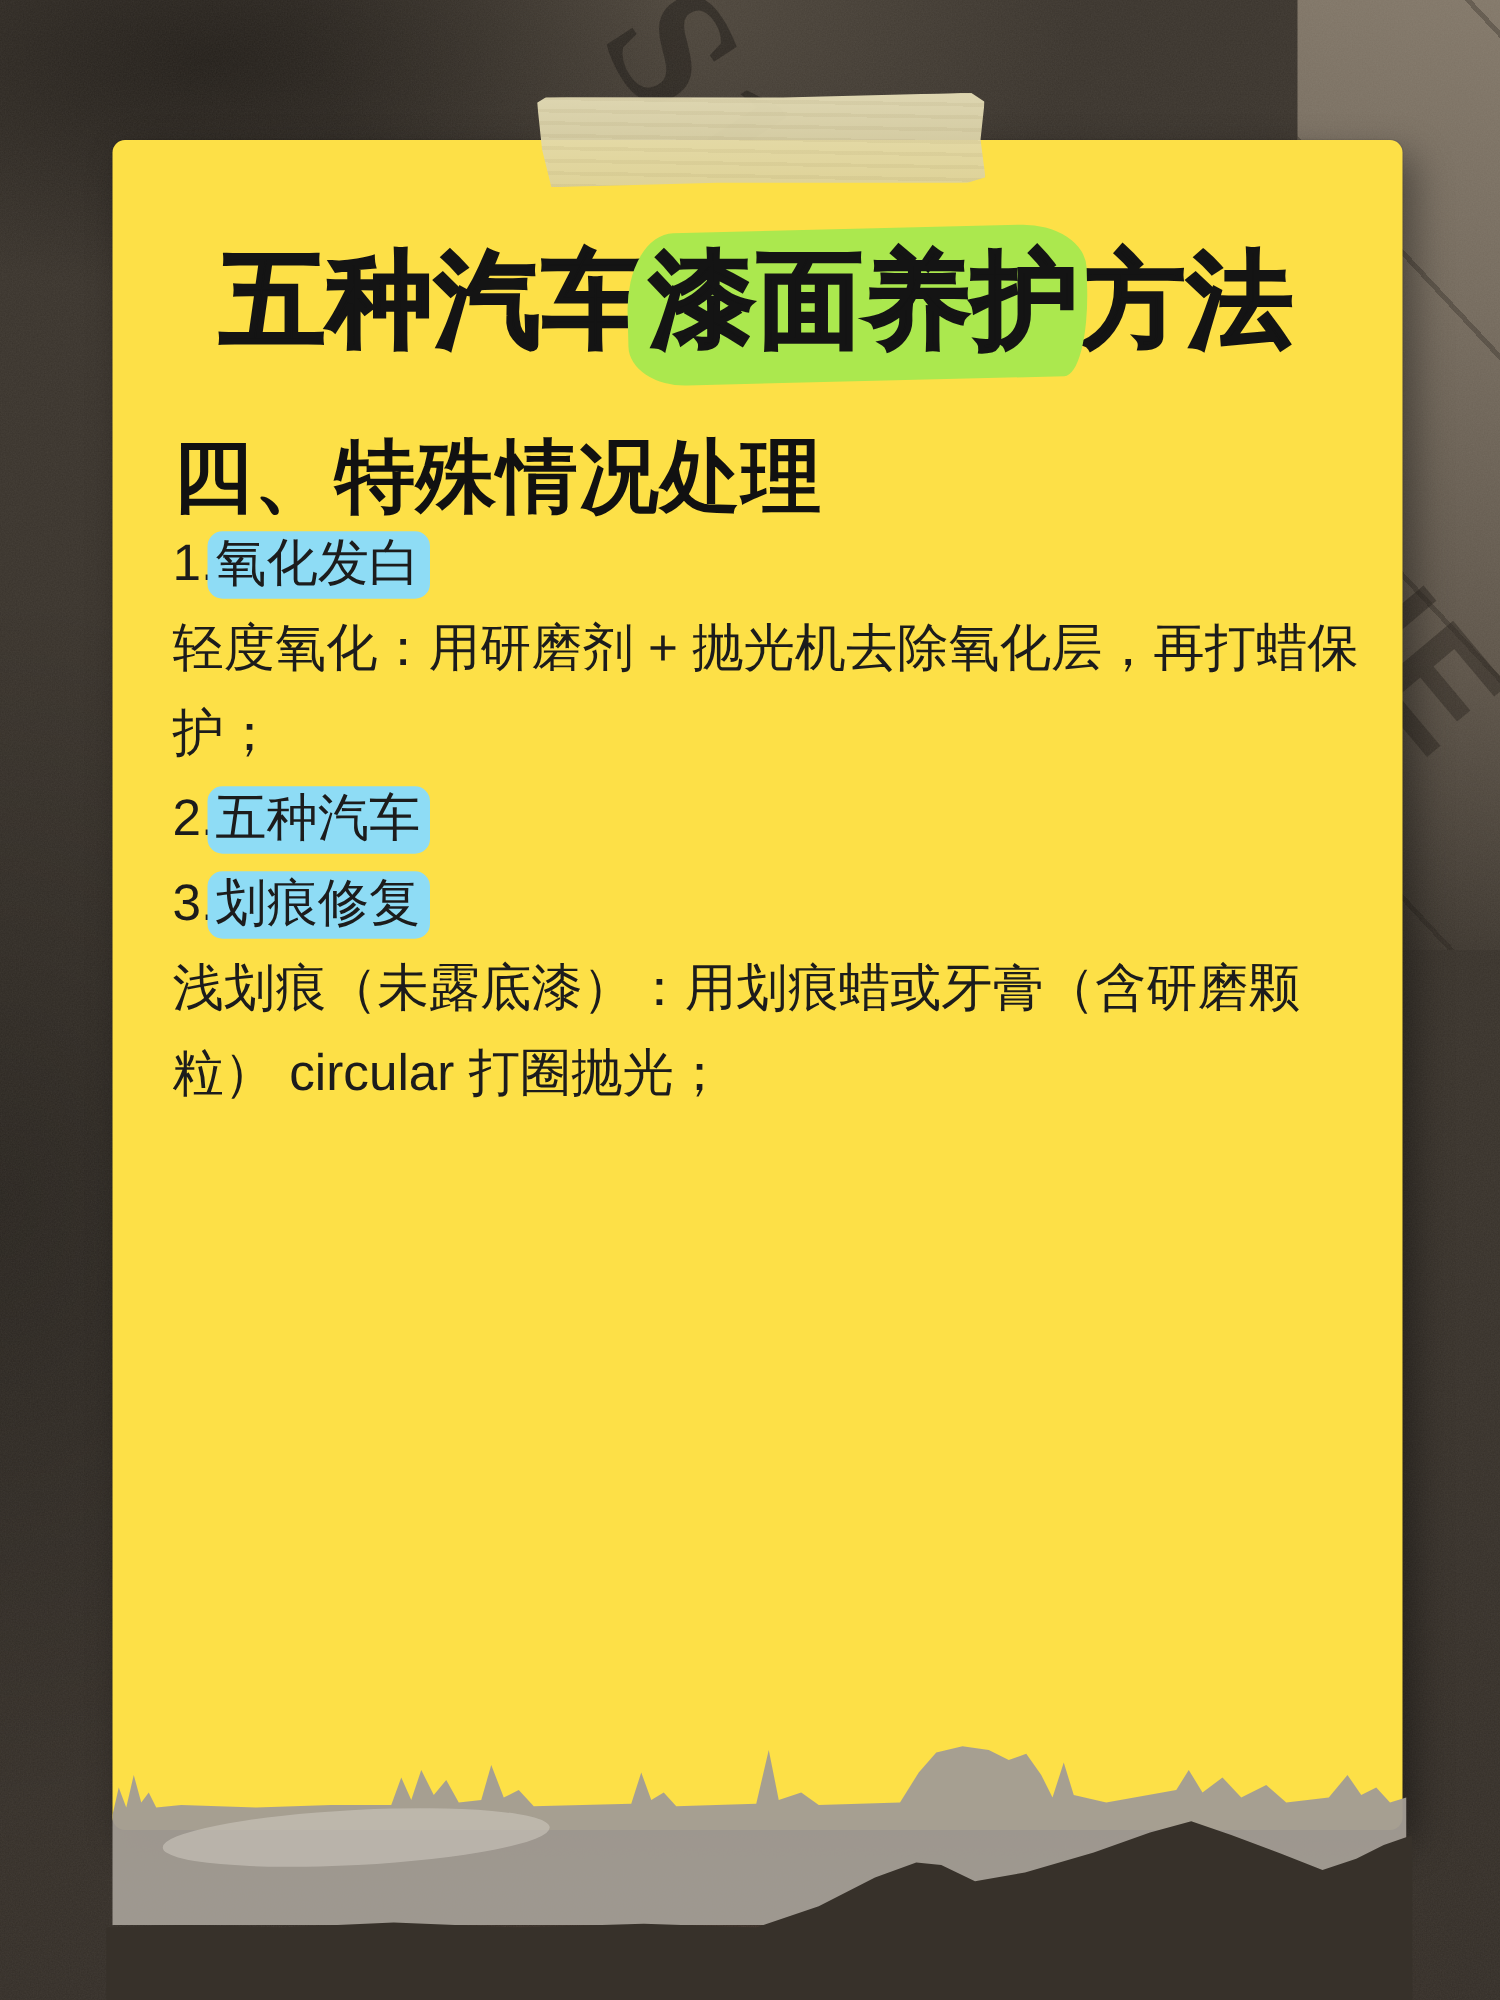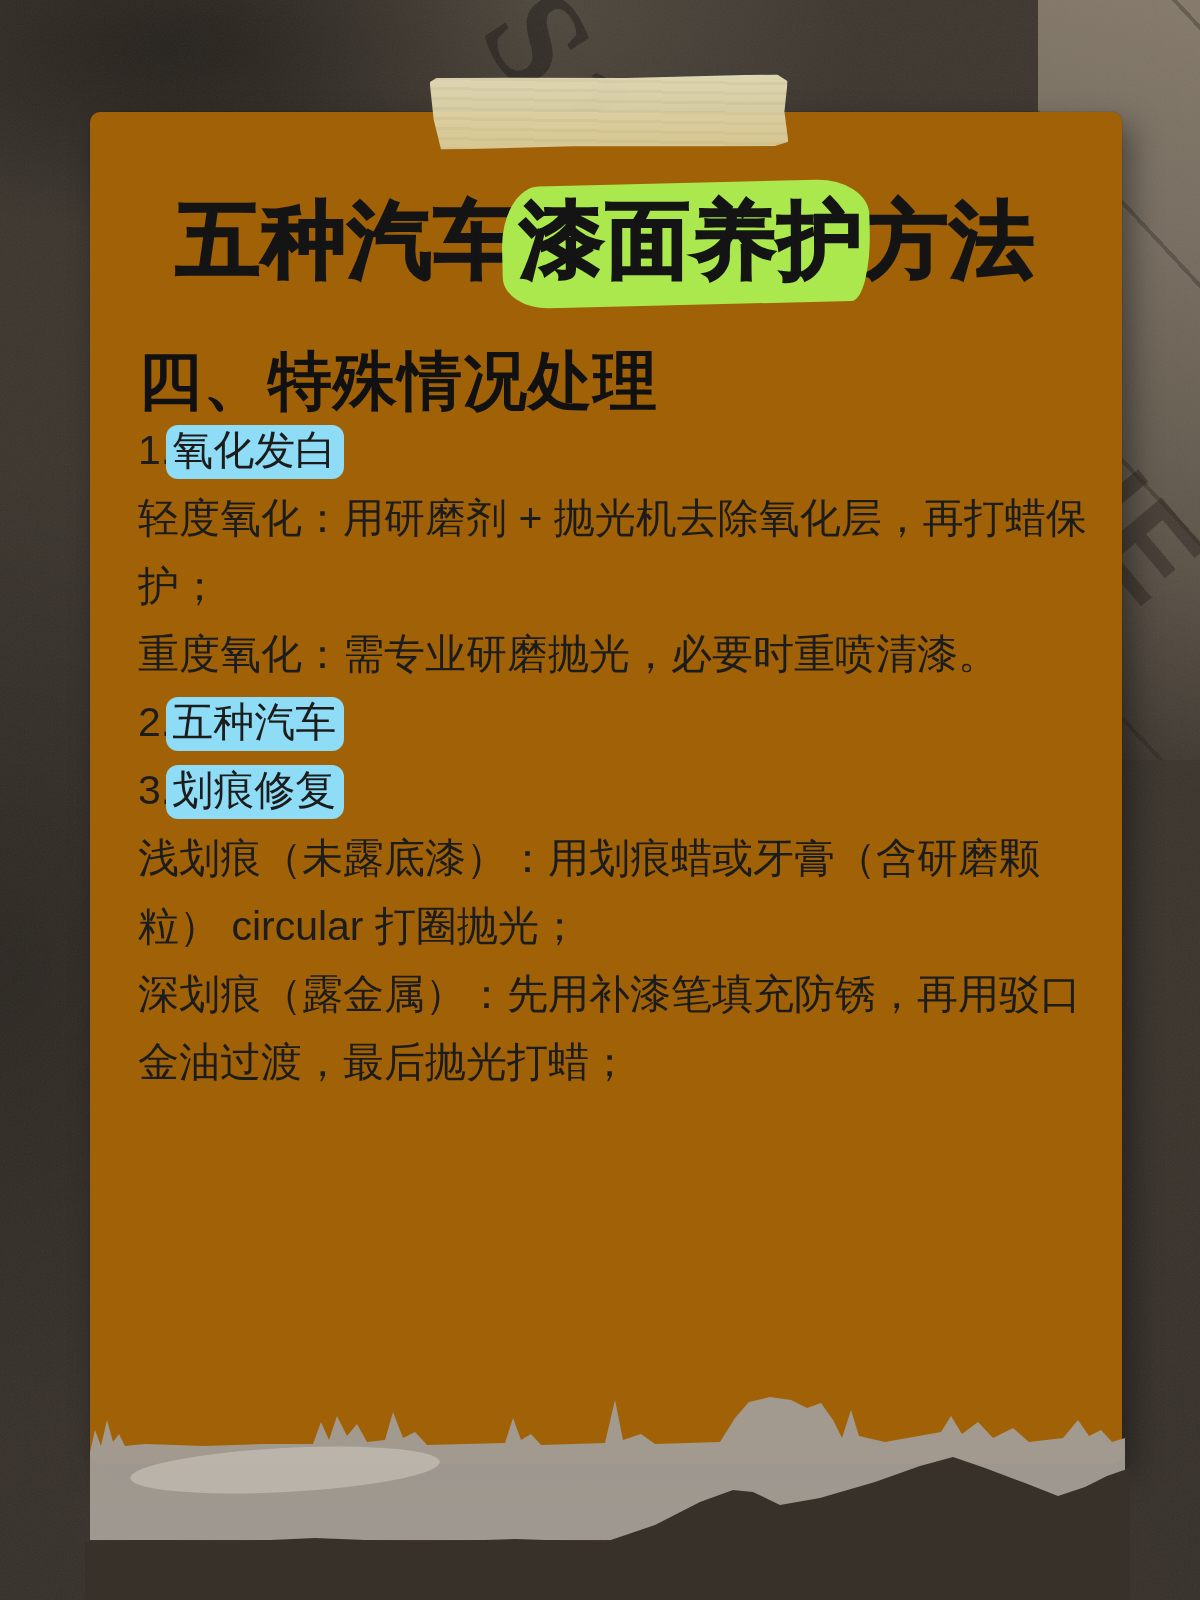--- a/index.html
+++ b/index.html
@@ -31,21 +31,21 @@
     transform:rotate(57deg);transform-origin:left top;
   }
   .bg-letter.ne{
     left:1118px;top:400px;font-size:125px;font-weight:600;letter-spacing:4px;
     color:rgba(42,36,29,.5);transform:rotate(50deg);transform-origin:left top;
   }
   svg.grain{position:absolute;inset:0;z-index:1;pointer-events:none;}
   
   .paper{
     position:absolute;left:90px;top:112px;width:1032px;height:1352px;z-index:2;
-    background:#a16207;border-radius:10px;
+    background:#fde047;border-radius:10px;
     box-shadow:0 0 0 1px rgba(0,0,0,.06), 10px 12px 30px rgba(0,0,0,.38);
   }
   h1.title{
     margin:74px 0 0;text-align:center;color:#141414;
     font-size:84px;line-height:108px;font-weight:900;letter-spacing:2px;
     -webkit-text-stroke:2.2px #141414;
   }
   .hl-green{position:relative;z-index:0;}
   .hl-green::before{
     content:"";position:absolute;z-index:-1;
@@ -101,27 +101,25 @@
 </svg>
 
 <div class="paper">
   <h1 class="title"><span>五种汽车</span><span class="hl-green">漆面养护</span><span>方法</span></h1>
 
   <div class="content">
     <h2>四、特殊情况处理</h2>
 
     <p class="label"><span>1.</span><span class="hl-blue">氧化发白</span></p>
     <p class="body">轻度氧化：用研磨剂 + 抛光机去除氧化层，再打蜡保护；</p>
-    <p class="body">重度氧化：需专业研磨抛光，必要时重喷清漆。</p>
 
     <p class="label"><span>2.</span><span class="hl-blue">五种汽车</span></p>
 
     <p class="label"><span>3.</span><span class="hl-blue">划痕修复</span></p>
     <p class="body">浅划痕（未露底漆）：用划痕蜡或牙膏（含研磨颗粒） circular 打圈抛光；</p>
-    <p class="body">深划痕（露金属）：先用补漆笔填充防锈，再用驳口金油过渡，最后抛光打蜡；</p>
   </div>
 </div>
 
 <svg class="torn" viewBox="0 0 1045 210" aria-hidden="true">
 
   <path fill="#a29c94" opacity="0.96" d="
     M5 150 L5 62 L10 40 L16 56 L22 30 L28 52 L34 44 L40 56 L60 54 L120 56 L180 54
     L228 54 L236 32 L244 50 L252 26 L262 46 L272 34 L282 52 L300 50 L308 22 L318 48
     L330 42 L342 55 L420 53 L428 28 L436 50 L446 44 L456 55 L520 53 L530 10 L538 50
     L556 44 L570 54 L635 52 L650 28 L664 12 L685 7 L706 10 L722 18 L736 13 L748 30

